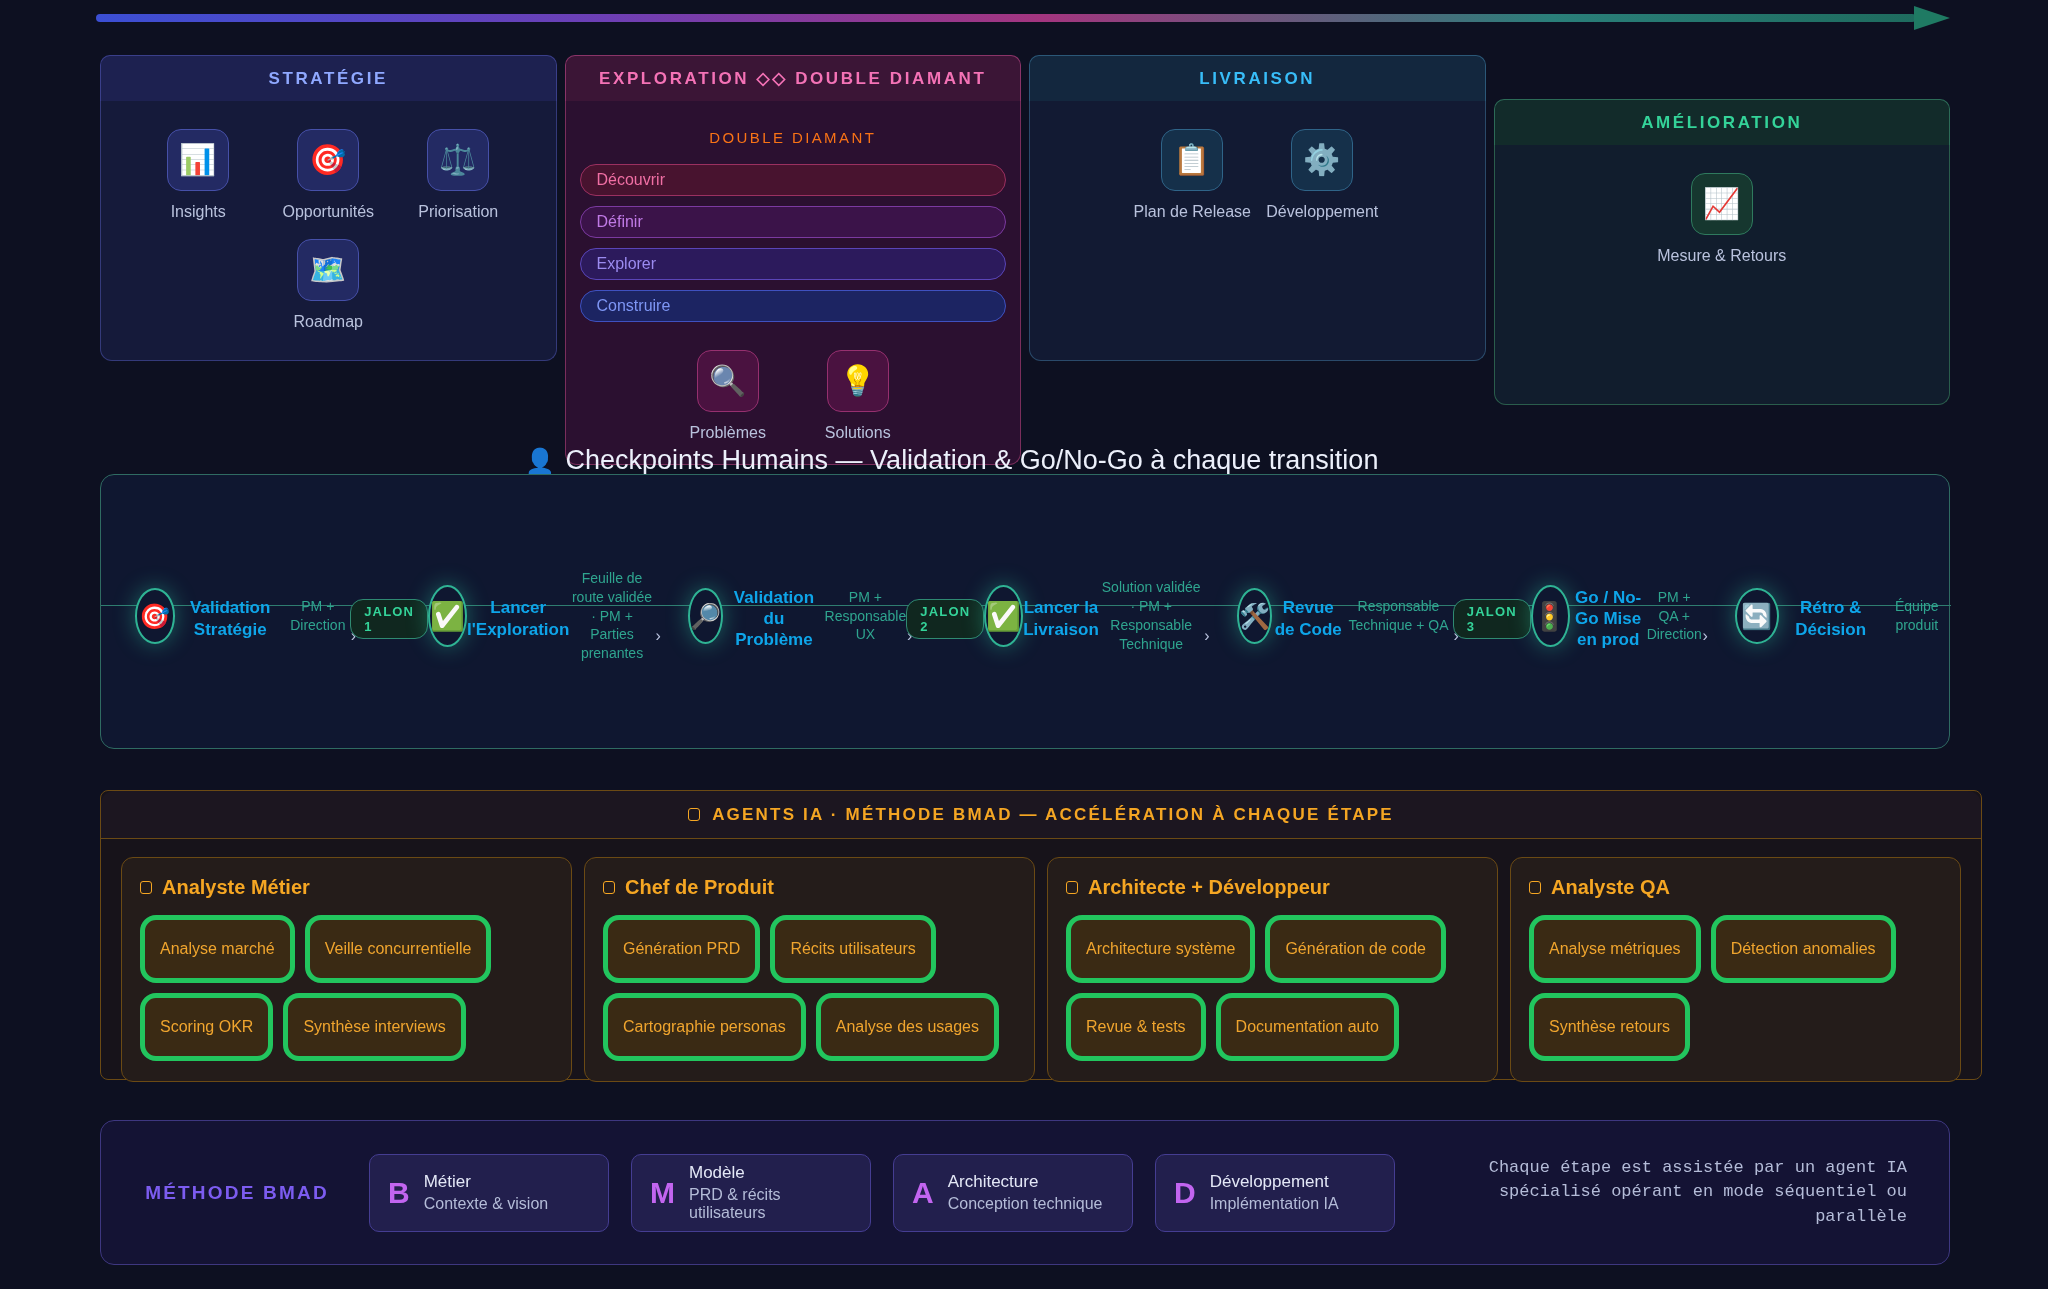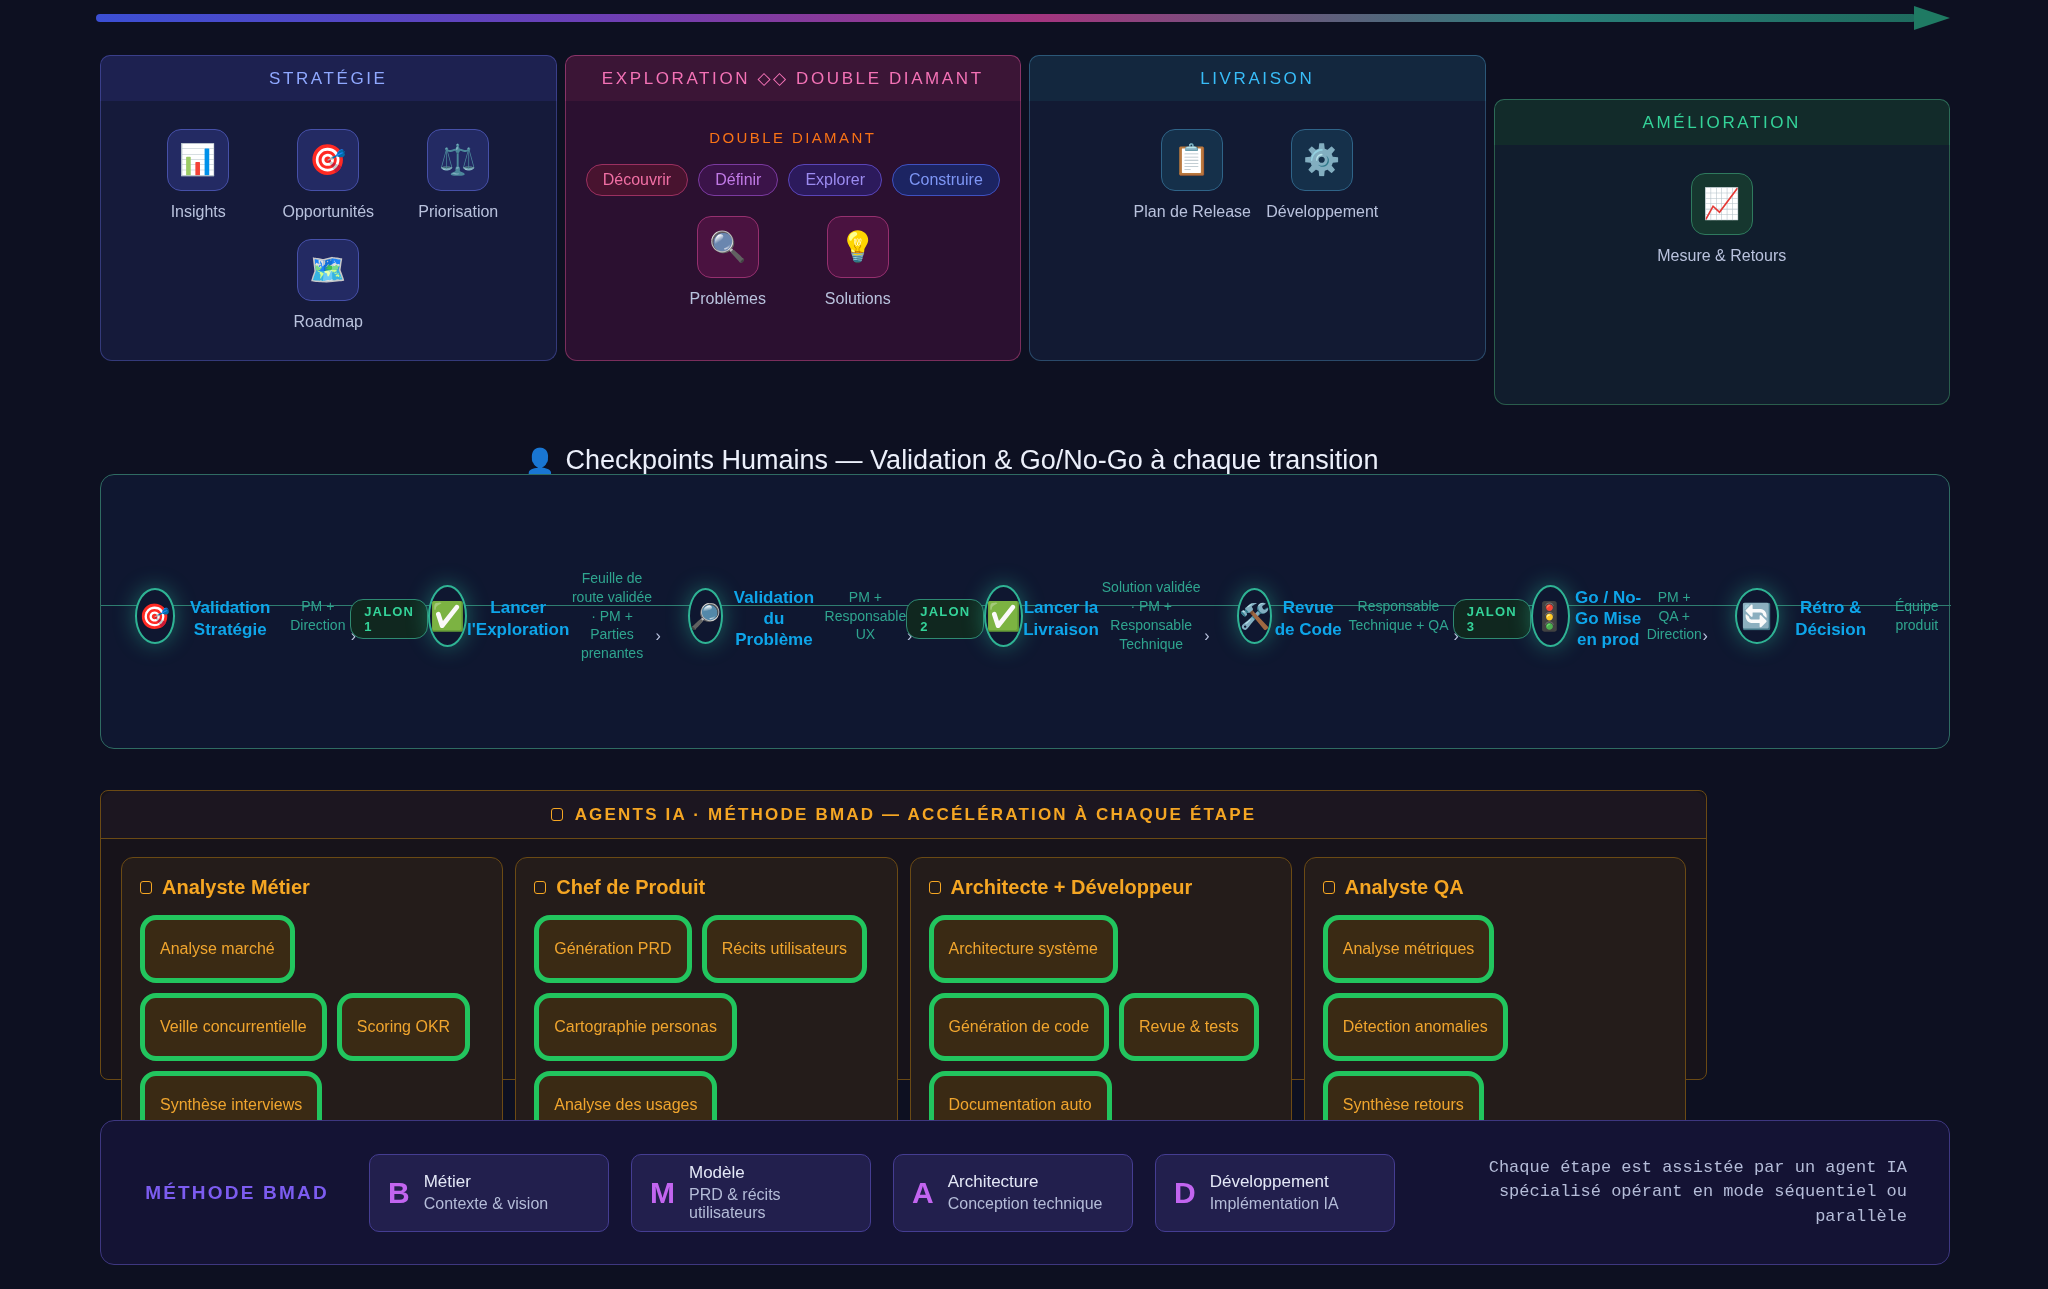--- a/index.html
+++ b/index.html
@@ -22,21 +22,21 @@
     width: 0; height: 0; border-top: 12px solid transparent; border-bottom: 12px solid transparent;
     border-left: 36px solid #1f7a63;
   }
 
   
   .phases { position: absolute; left: 100px; top: 55px; width: 1850px; display: flex; gap: 8px; }
   .phase { flex: 1; display: flex; flex-direction: column; }
   .phase-head {
     height: 46px; display: flex; align-items: center; justify-content: center;
     border-radius: 10px 10px 0 0;
-    font-size: 17px; font-weight: normal; letter-spacing: 2.6px;
+    font-size: 17px; font-weight: bold; letter-spacing: 2.6px;
   }
   .phase-body { border-radius: 0 0 12px 12px; padding: 28px 14px 22px; min-height: 260px; }
 
   .ph-strategy .phase-head { background:#1d2150; border:1px solid #3a3f8a; border-bottom:none; color:#8fa8ff; }
   .ph-strategy .phase-body { background:#151a3a; border:1px solid #343a7a; border-top:none; }
   .ph-explore .phase-head { background:#3b1536; border:1px solid #8a3468; border-bottom:none; color:#f472b6; }
   .ph-explore .phase-body { background:#2b1030; border:1px solid #7a2e5c; border-top:none; }
   .ph-deliver .phase-head { background:#13273e; border:1px solid #2b5878; border-bottom:none; color:#38bdf8; }
   .ph-deliver .phase-body { background:#121a33; border:1px solid #2a4a6a; border-top:none; }
   .ph-improve .phase-head { background:#122b2a; border:1px solid #2c6b57; border-bottom:none; color:#34d399;margin-top:44px; }
@@ -48,21 +48,21 @@
     width: 62px; height: 62px; border-radius: 14px;
     display:flex; align-items:center; justify-content:center; font-size: 30px; line-height:1;
   }
   .ph-strategy .tile-box { background:#232a63; border:1px solid #4650a8; }
   .ph-explore .tile-box { background:#4a1240; border:1px solid #96306f; }
   .ph-deliver .tile-box { background:#15304a; border:1px solid #2f6488; }
   .ph-improve .tile-box { background:#16372f; border:1px solid #2f7a5e; }
   .tile-label { font-size: 16px; color:#b9c2dd; text-align:center; white-space:nowrap; }
 
   .dd-title { text-align:center; font-size:15px; letter-spacing:2.4px; color:#f97316; margin-bottom:18px; }
-  .dd-pills { display:flex; justify-content:center; gap:10px; margin-bottom:20px; }
+  .dd-pills { display:flex; justify-content:center; gap:10px; margin-bottom:28px;flex-direction:column; }
   .dd-pill { padding:6px 16px; border-radius:16px; font-size:16px; }
   .dd-1 { background:#48132f; border:1px solid #9b3060; color:#f06fa4; }
   .dd-2 { background:#3b1349; border:1px solid #7b3aa0; color:#c07ae6; }
   .dd-3 { background:#2c1a5c; border:1px solid #5a45b8; color:#9b8bf0; }
   .dd-4 { background:#1c2462; border:1px solid #3f51c0; color:#7e96f5; }
 
   
   .cp-title {
     position:absolute; left:0; top:445px; width:1904px; text-align:center;
     font-size:27px; color:#ecf0fb;
@@ -85,21 +85,21 @@
     border:2px solid #2fb394; display:flex; align-items:center; justify-content:center;
     font-size:25px; background:#0f1730; box-shadow:0 0 22px rgba(45,190,155,.45);
   }
   .cp-circle.big { width:62px; height:62px; font-size:28px; }
   .cp-name { margin-top:12px; font-size:17px; font-weight:bold; color:#0ea5e9; text-align:center; line-height:1.25; }
   .cp-meta { margin-top:7px; font-size:14px; color:#2fa58f; text-align:center; line-height:1.35; max-width:150px; }
   .cp-arrow { position:absolute; top:152px; right:-6px; color:#b9c2dd; font-size:16px; }
 
   
   .ag-panel {
-    position:absolute; left:100px; top:790px; width:1607px; height:290px;
+    position:absolute; left:100px; top:790px; width:1882px; height:290px;
     background:#17131a; border:1px solid #6b4a14; border-radius:8px;
   }
   .ag-head {
     height:48px; display:flex; align-items:center; justify-content:center; gap:12px;
     background:#1c1620; border-bottom:1px solid #6b4a14; border-radius:13px 13px 0 0;
     font-size:17px; font-weight:bold; letter-spacing:2.2px; color:#f5a623;
   }
   .ag-cards { display:flex; gap:12px; padding:18px 20px; }
   .ag-card { flex:1; background:#241c1a; border:1px solid #6b4a14; border-radius:12px; padding:18px 18px 20px; }
   .ag-card-title { display:flex; align-items:center; gap:10px; font-size:20px; font-weight:bold; color:#f5a623; margin-bottom:16px; }

